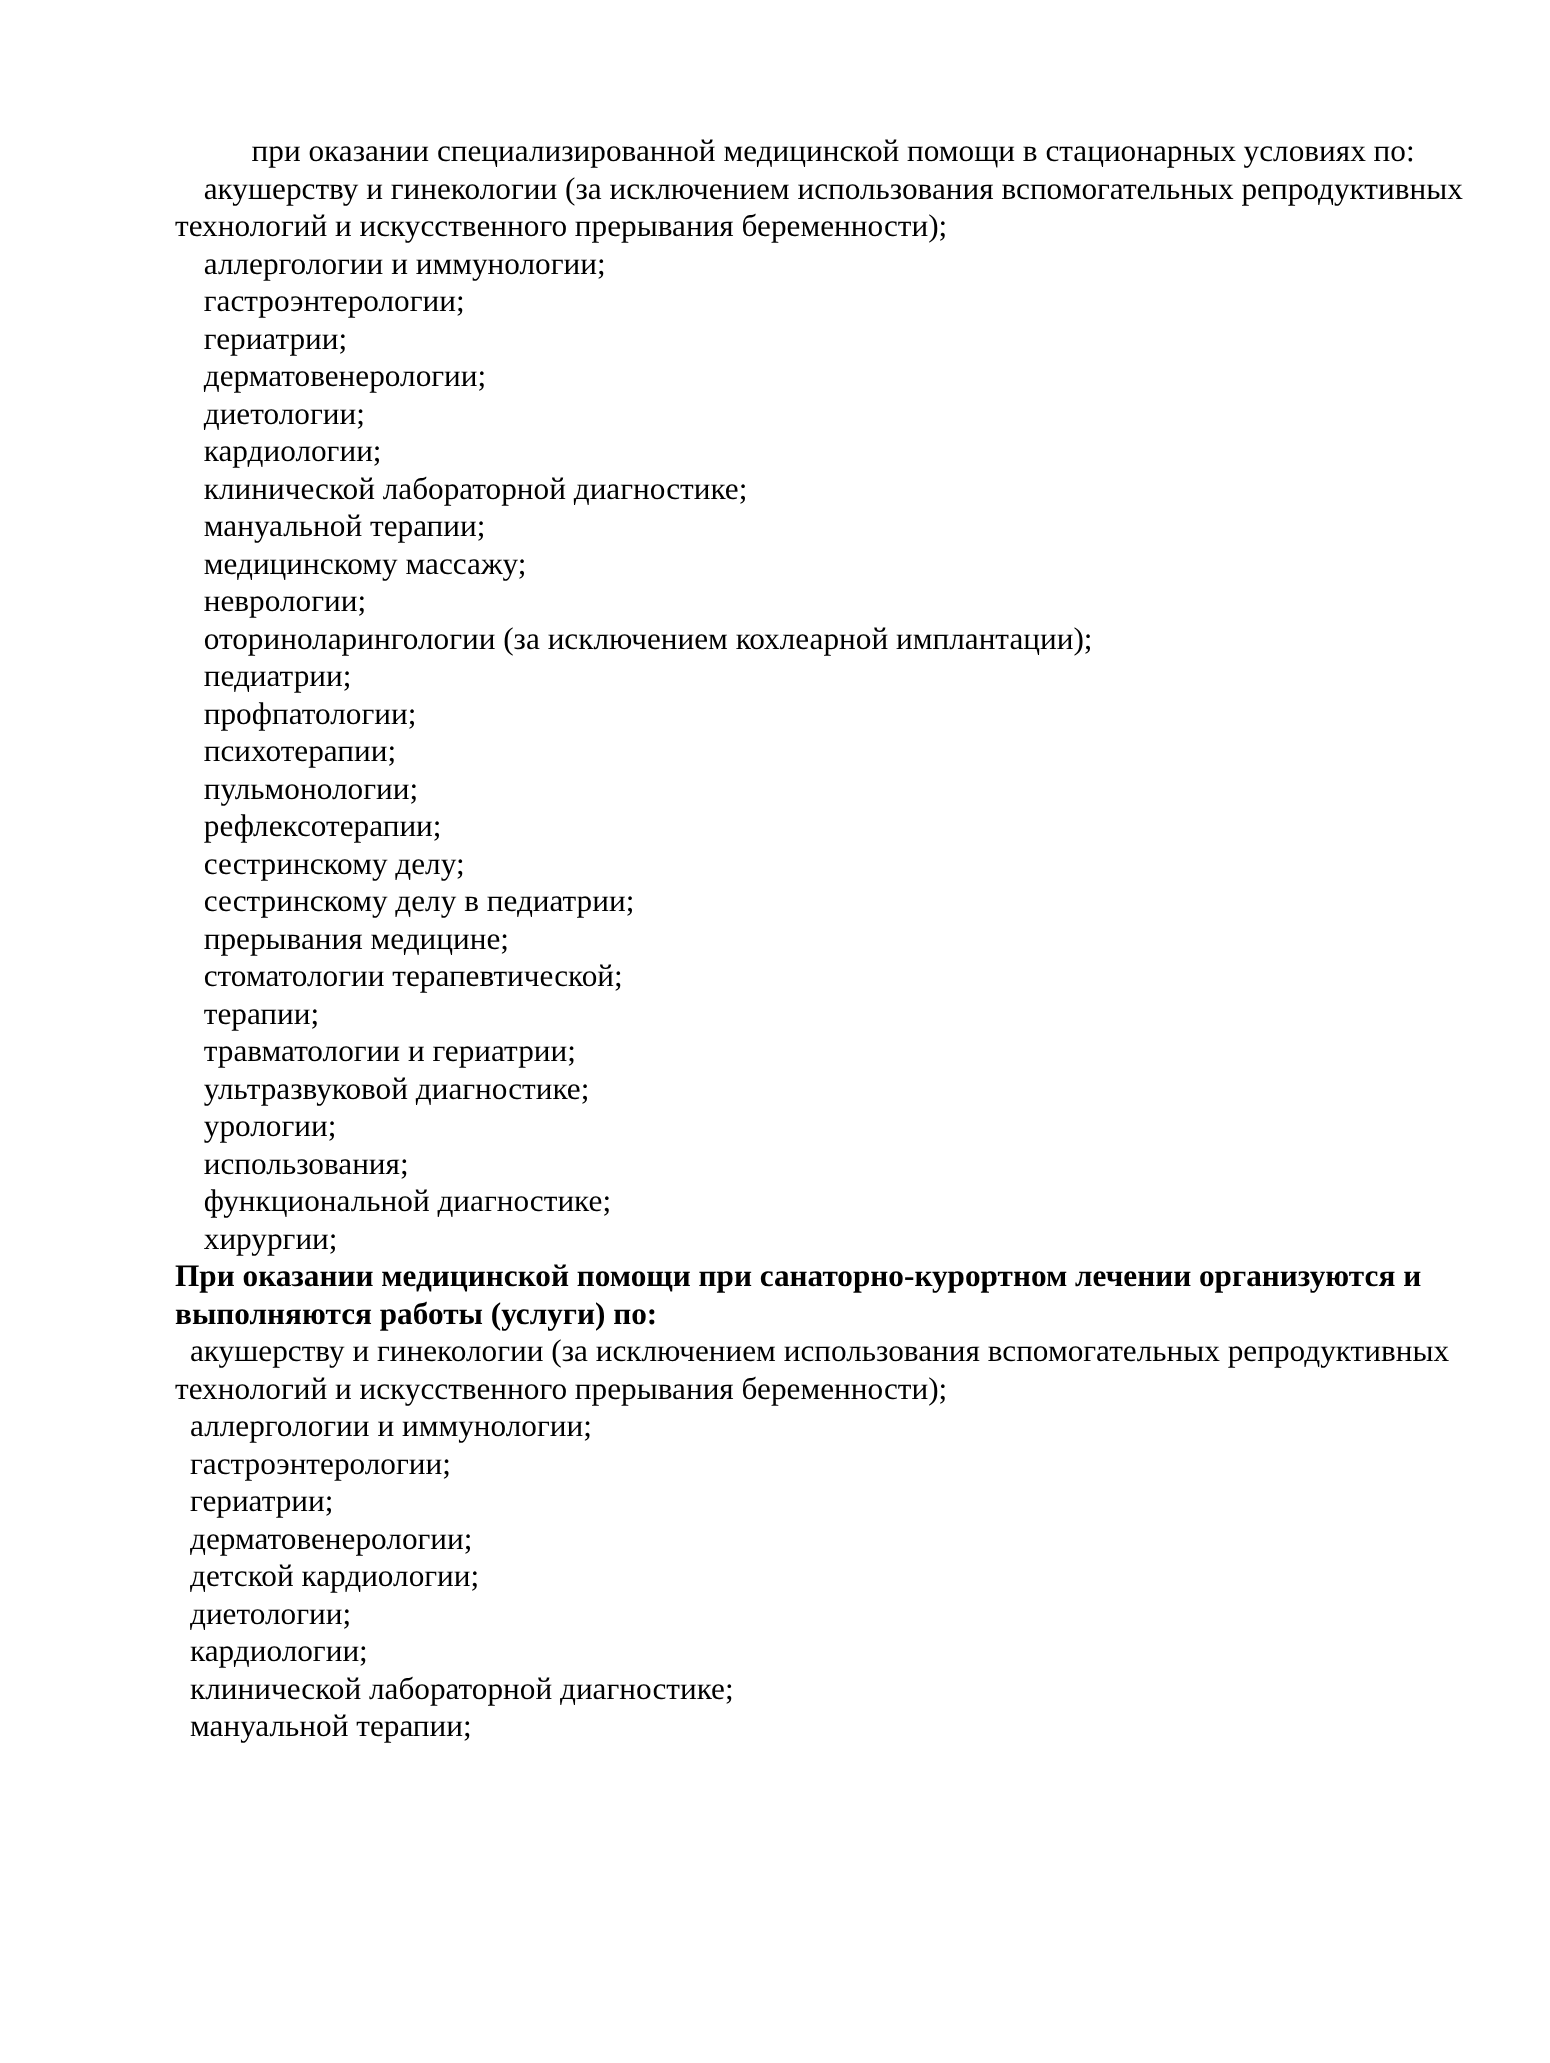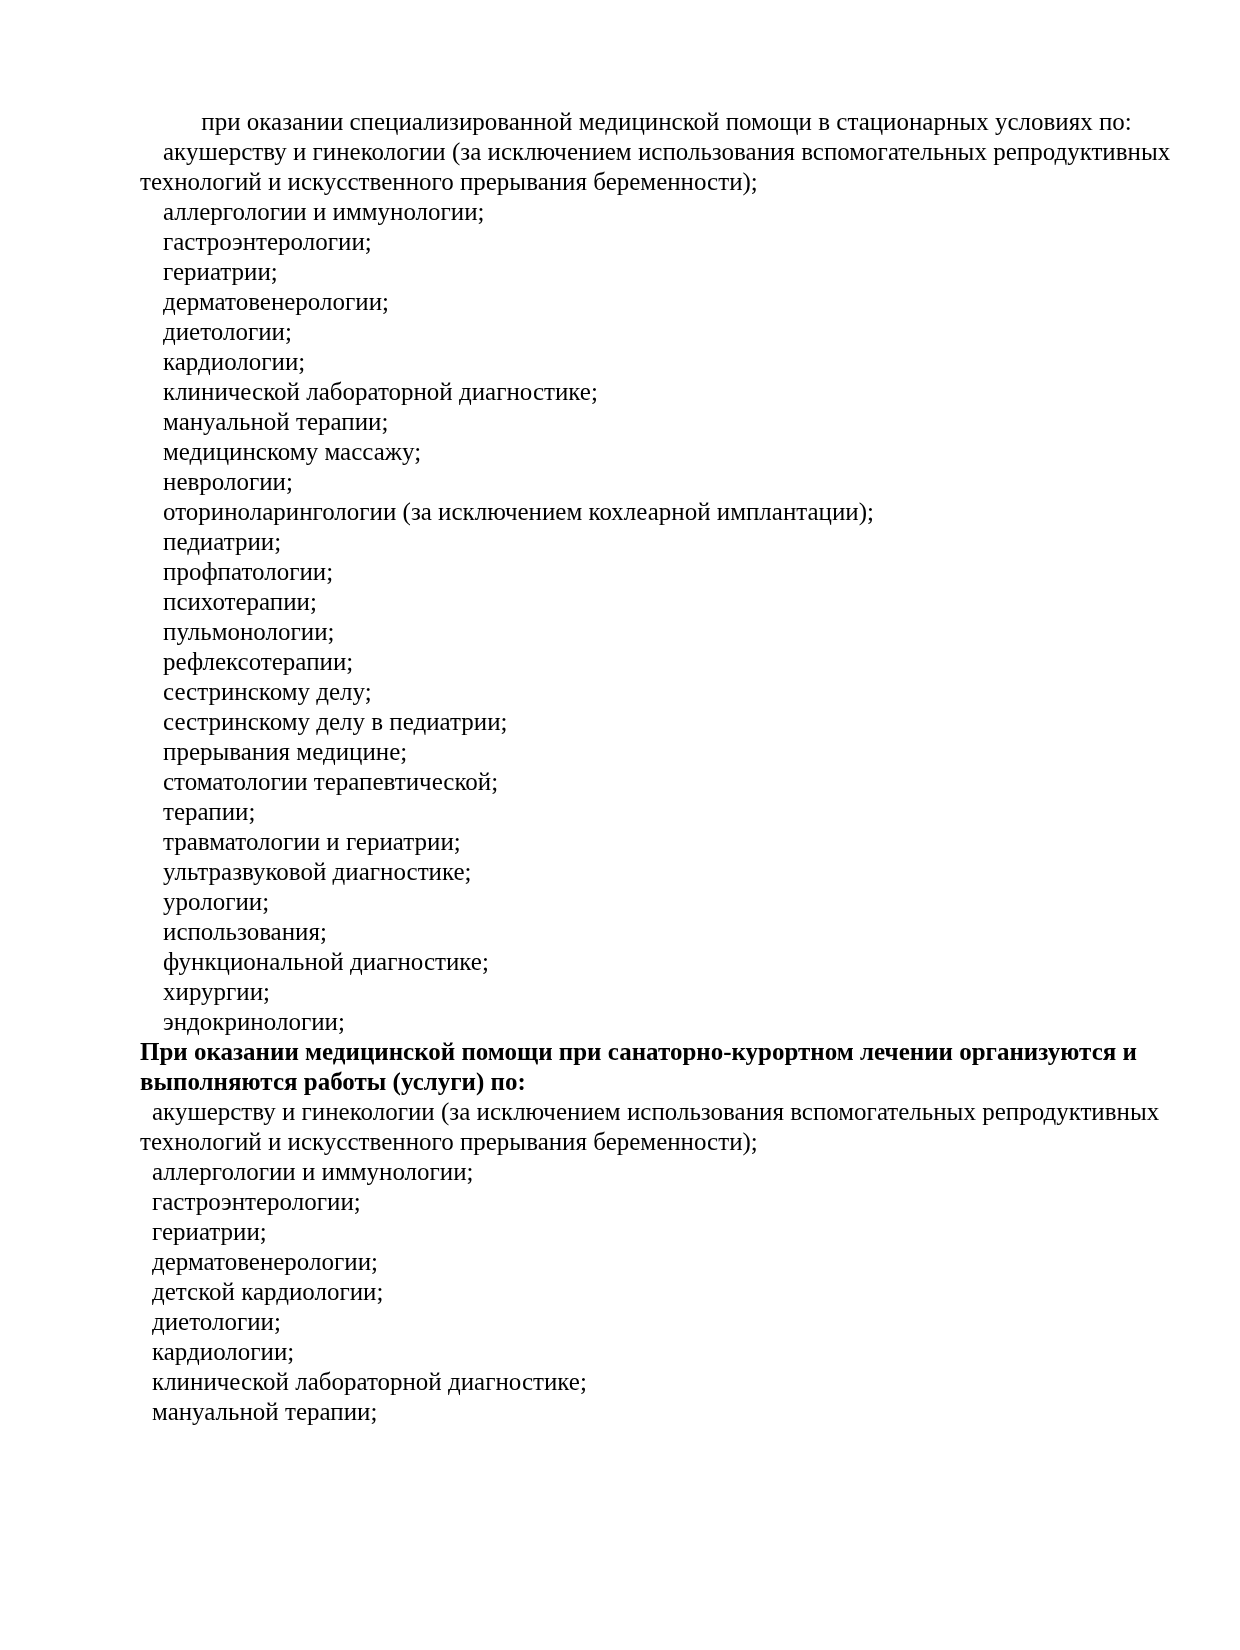--- a/index.html
+++ b/index.html
@@ -99,21 +99,20 @@
           <p class="indent-list-1">ультразвуковой диагностике;</p>
 
           <p class="indent-list-1">урологии;</p>
 
           <p class="indent-list-1">использования;</p>
 
           <p class="indent-list-1">функциональной диагностике;</p>
 
           <p class="indent-list-1">хирургии;</p>
 
-          <p class="indent-list-1">эндокринологии;</p>
         </div>
     </section>
 
     <section>
       <p class="indent-intro-2">При оказании медицинской помощи при санаторно-курортном лечении организуются и выполняются работы (услуги) по:</p>
       <div>
 
           <p class="indent-list-2">акушерству и гинекологии (за исключением использования вспомогательных репродуктивных технологий и искусственного прерывания беременности);</p>
 
           <p class="indent-list-2">аллергологии и иммунологии;</p>

